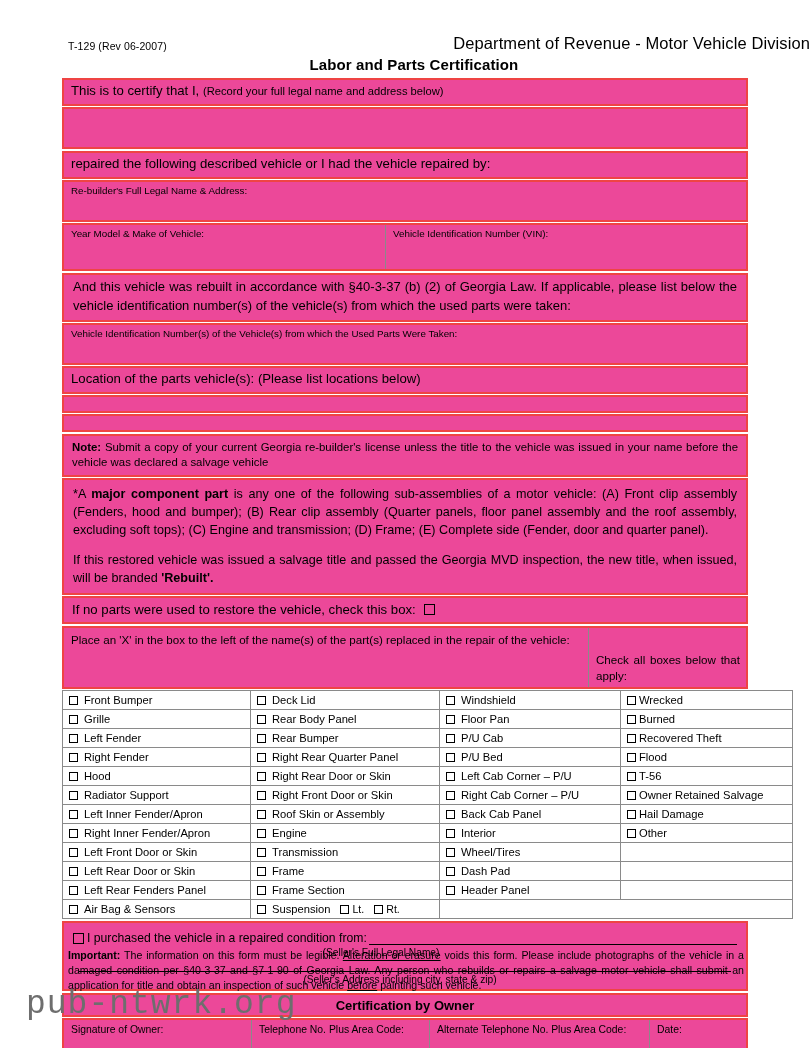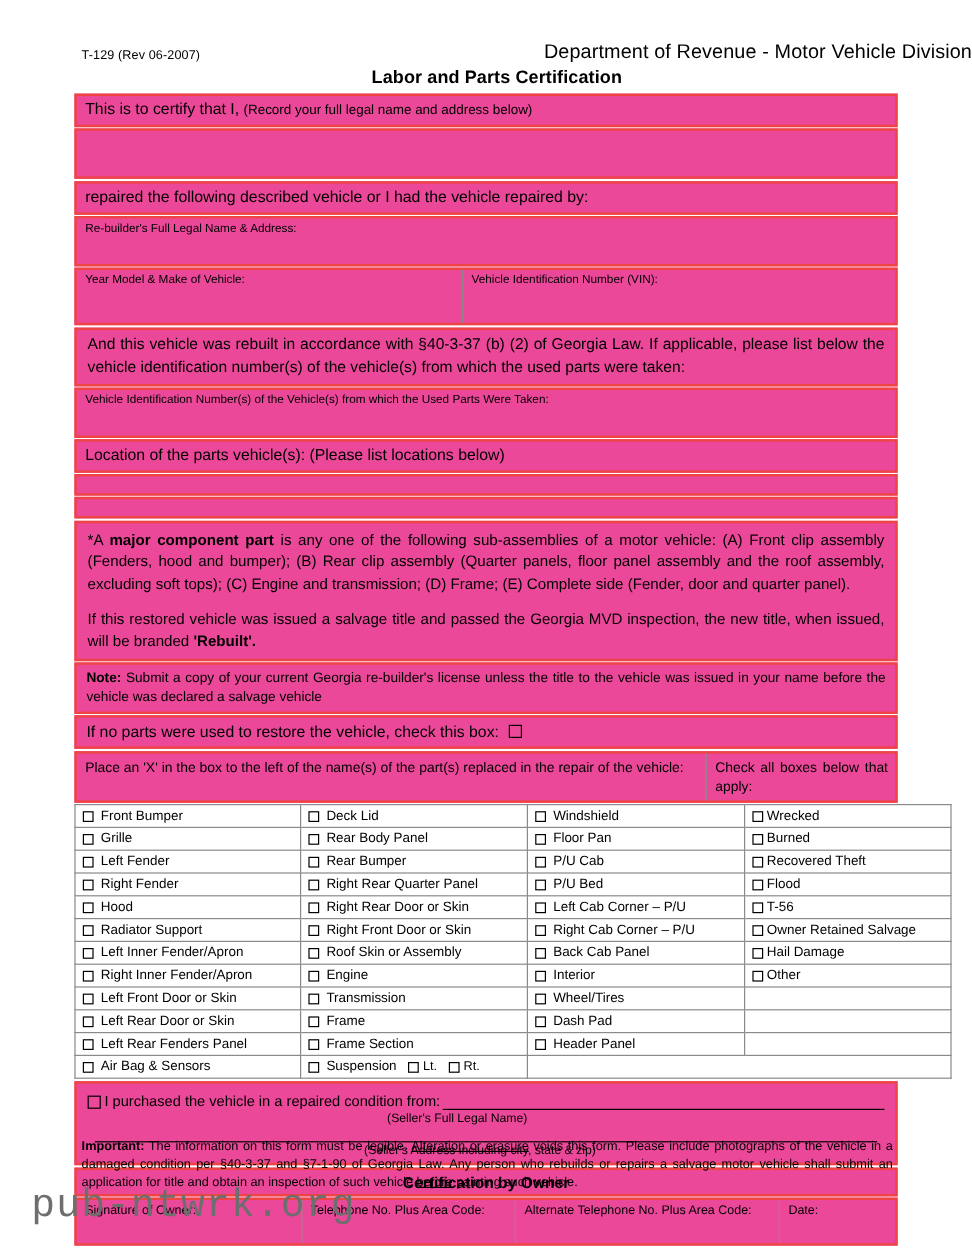--- a/index.html
+++ b/index.html
@@ -135,20 +135,21 @@
     padding: 4px 8px 4px 7px;
     text-align: justify;
     border-right: 1px solid #8a8a8a;
   }
   .gridhead .gh-r {
     box-sizing: border-box;
     font-size: 11.6px;
     line-height: 1.35;
     padding: 4px 6px 4px 7px;
     text-align: justify;
+    margin-top: 20px;
   }
 
   table.parts {
     border-collapse: collapse;
     width: 686px;
     table-layout: fixed;
     margin-top: 1px;
   }
   table.parts td {
     border: 1px solid #8a8a8a;
@@ -294,30 +295,30 @@
       <div class="lbl-sm">Vehicle Identification Number(s) of the Vehicle(s) from which the Used Parts Were Taken:</div>
       <div class="fill-xs"></div>
     </div>
     <div class="box tight">
       <div class="lbl-lg">Location of the parts vehicle(s): (Please list locations below)</div>
     </div>
     <div class="box tight" style="height:18px"></div>
     <div class="box" style="height:18px"></div>
 
     <div class="box tight">
+      <div class="note">
+        <b>Note:</b><span> Submit a copy of your current Georgia re-builder's license unless the title to the vehicle was issued in your name before the vehicle was declared a salvage vehicle</span>
+      </div>
+    </div>
+
+    <div class="box tight">
       <div class="para">
         <span>*</span><span>A </span><b>major component part</b><span> is any one of the following sub-assemblies of a motor vehicle:   (A) Front clip assembly (Fenders, hood and bumper); (B) Rear clip assembly (Quarter panels, floor panel assembly and the roof assembly, excluding soft tops); (C) Engine and transmission; (D) Frame; (E) Complete side (Fender, door and quarter panel).</span>
         <span class="gap"></span>
         <span>If this restored vehicle was issued a salvage title and passed the Georgia MVD inspection, the new title, when issued, will be branded </span><b>'Rebuilt'.</b>
-      </div>
-    </div>
-
-    <div class="box tight">
-      <div class="note">
-        <b>Note:</b><span> Submit a copy of your current Georgia re-builder's license unless the title to the vehicle was issued in your name before the vehicle was declared a salvage vehicle</span>
       </div>
     </div>
 
     <div class="box">
       <div class="noparts">
         <span>If no parts were used to restore the vehicle, check this box:</span>
         <span class="cb cb-lg"></span>
       </div>
     </div>
 

